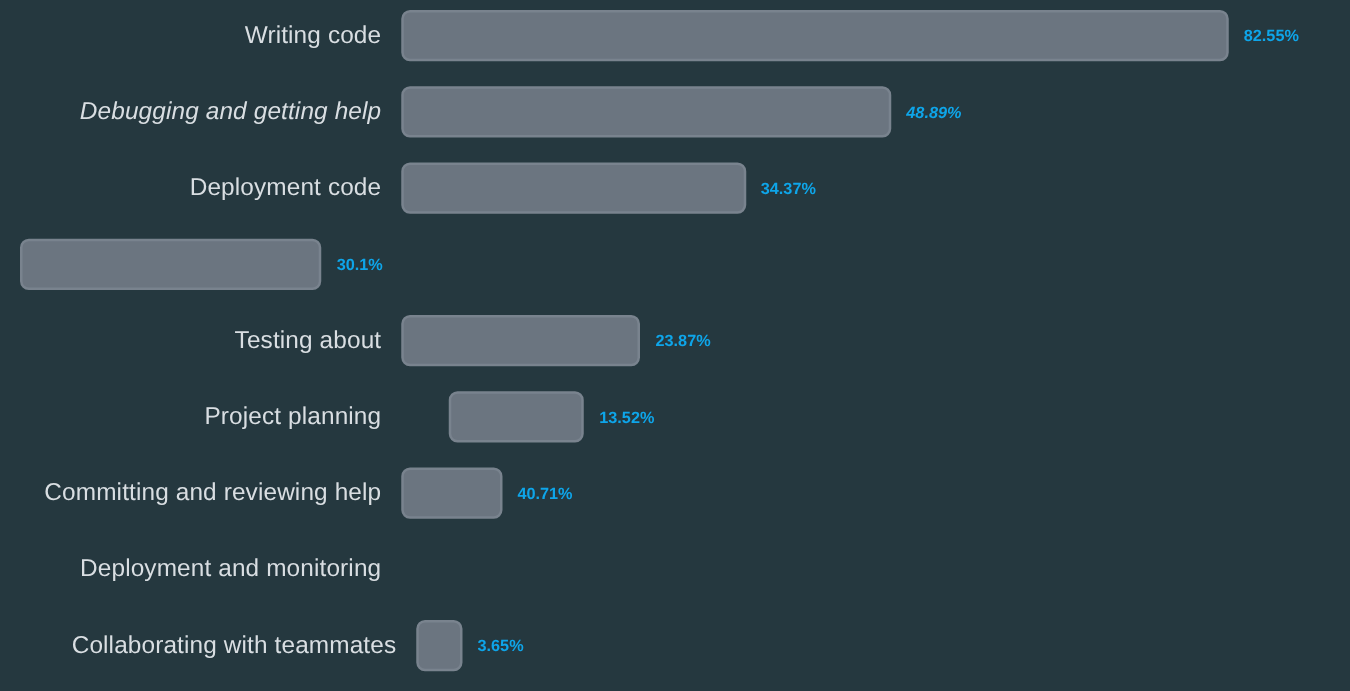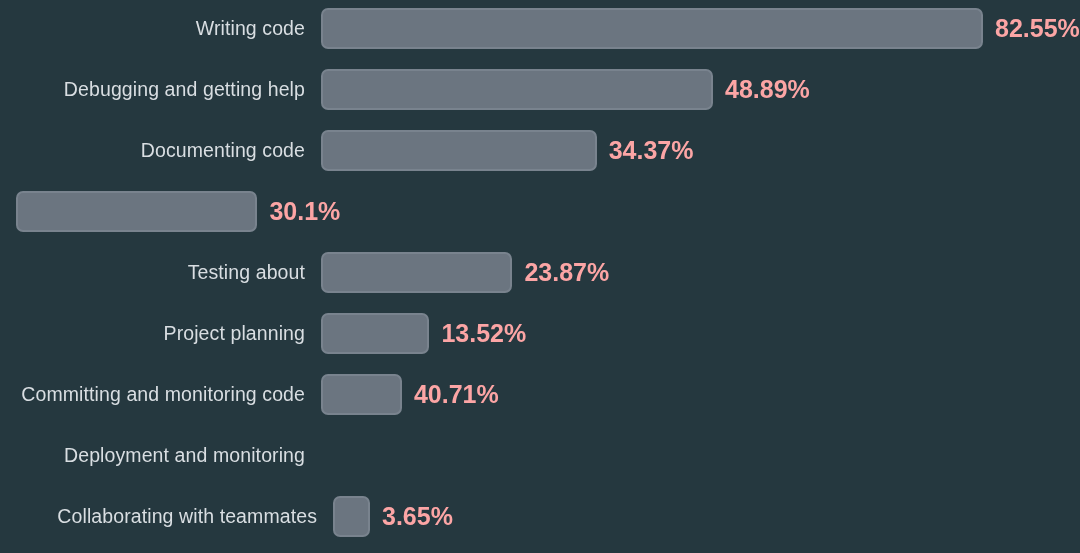--- a/index.html
+++ b/index.html
@@ -48,76 +48,76 @@
   }
   .bar {
     height: 41px;
     background: #6b7580;
     border: 2px solid #79838e;
     border-radius: 7px;
     box-sizing: border-box;
     flex: none;
   }
   .value-label {
-    color: #fca5a5;
-    font-size: 25px;
+    color: #0ea5e9;
+    font-size: 13px;
     font-weight: 700;
     margin-left: 12px;
     white-space: nowrap;
     line-height: 1;
   }
 </style>
 </head>
 <body>
 
 <div id="chart-root" style="background: rgb(37, 56, 63);">
   <div id="rows">
       <div class="bar-row" style="top: -2px;">
         <div class="cat-label">Writing code</div>
         <div class="bar-track">
           <div class="bar" style="width: 662px; background: rgb(107, 117, 128); border-color: rgb(121, 131, 142);"></div>
           <div class="value-label">82.55%</div>
         </div>
       </div>
-      <div class="bar-row" style="top: 59px;">
+      <div class="bar-row" style="top: 59px; font-style: italic;">
         <div class="cat-label">Debugging and getting help</div>
         <div class="bar-track">
           <div class="bar" style="width: 392.068px; background: rgb(107, 117, 128); border-color: rgb(121, 131, 142);"></div>
           <div class="value-label">48.89%</div>
         </div>
       </div>
       <div class="bar-row" style="top: 120px;">
-        <div class="cat-label">Documenting code</div>
+        <div class="cat-label">Deployment code</div>
         <div class="bar-track">
           <div class="bar" style="width: 275.626px; background: rgb(107, 117, 128); border-color: rgb(121, 131, 142);"></div>
           <div class="value-label">34.37%</div>
         </div>
       </div>
       <div class="bar-row" style="top: 181px;">
         <div class="bar-track">
           <div class="bar" style="width: 241.383px; background: rgb(107, 117, 128); border-color: rgb(121, 131, 142);"></div>
           <div class="value-label">30.1%</div>
         </div>
       </div>
       <div class="bar-row" style="top: 242px;">
         <div class="cat-label">Testing about</div>
         <div class="bar-track">
           <div class="bar" style="width: 191.423px; background: rgb(107, 117, 128); border-color: rgb(121, 131, 142);"></div>
           <div class="value-label">23.87%</div>
         </div>
       </div>
-      <div class="bar-row" style="top: 303px;">
+      <div class="bar-row" style="top: 303px; gap: 38px;">
         <div class="cat-label">Project planning</div>
         <div class="bar-track">
           <div class="bar" style="width: 108.422px; background: rgb(107, 117, 128); border-color: rgb(121, 131, 142);"></div>
           <div class="value-label">13.52%</div>
         </div>
       </div>
       <div class="bar-row" style="top: 364px;">
-        <div class="cat-label">Committing and monitoring code</div>
+        <div class="cat-label">Committing and reviewing help</div>
         <div class="bar-track">
           <div class="bar" style="width: 80.9156px; background: rgb(107, 117, 128); border-color: rgb(121, 131, 142);"></div>
           <div class="value-label">40.71%</div>
         </div>
       </div>
       <div class="bar-row" style="top: 425px;">
         <div class="cat-label">Deployment and monitoring</div>
       </div>
       <div class="bar-row" style="top: 486px; padding-left: 12px;">
         <div class="cat-label">Collaborating with teammates</div>

